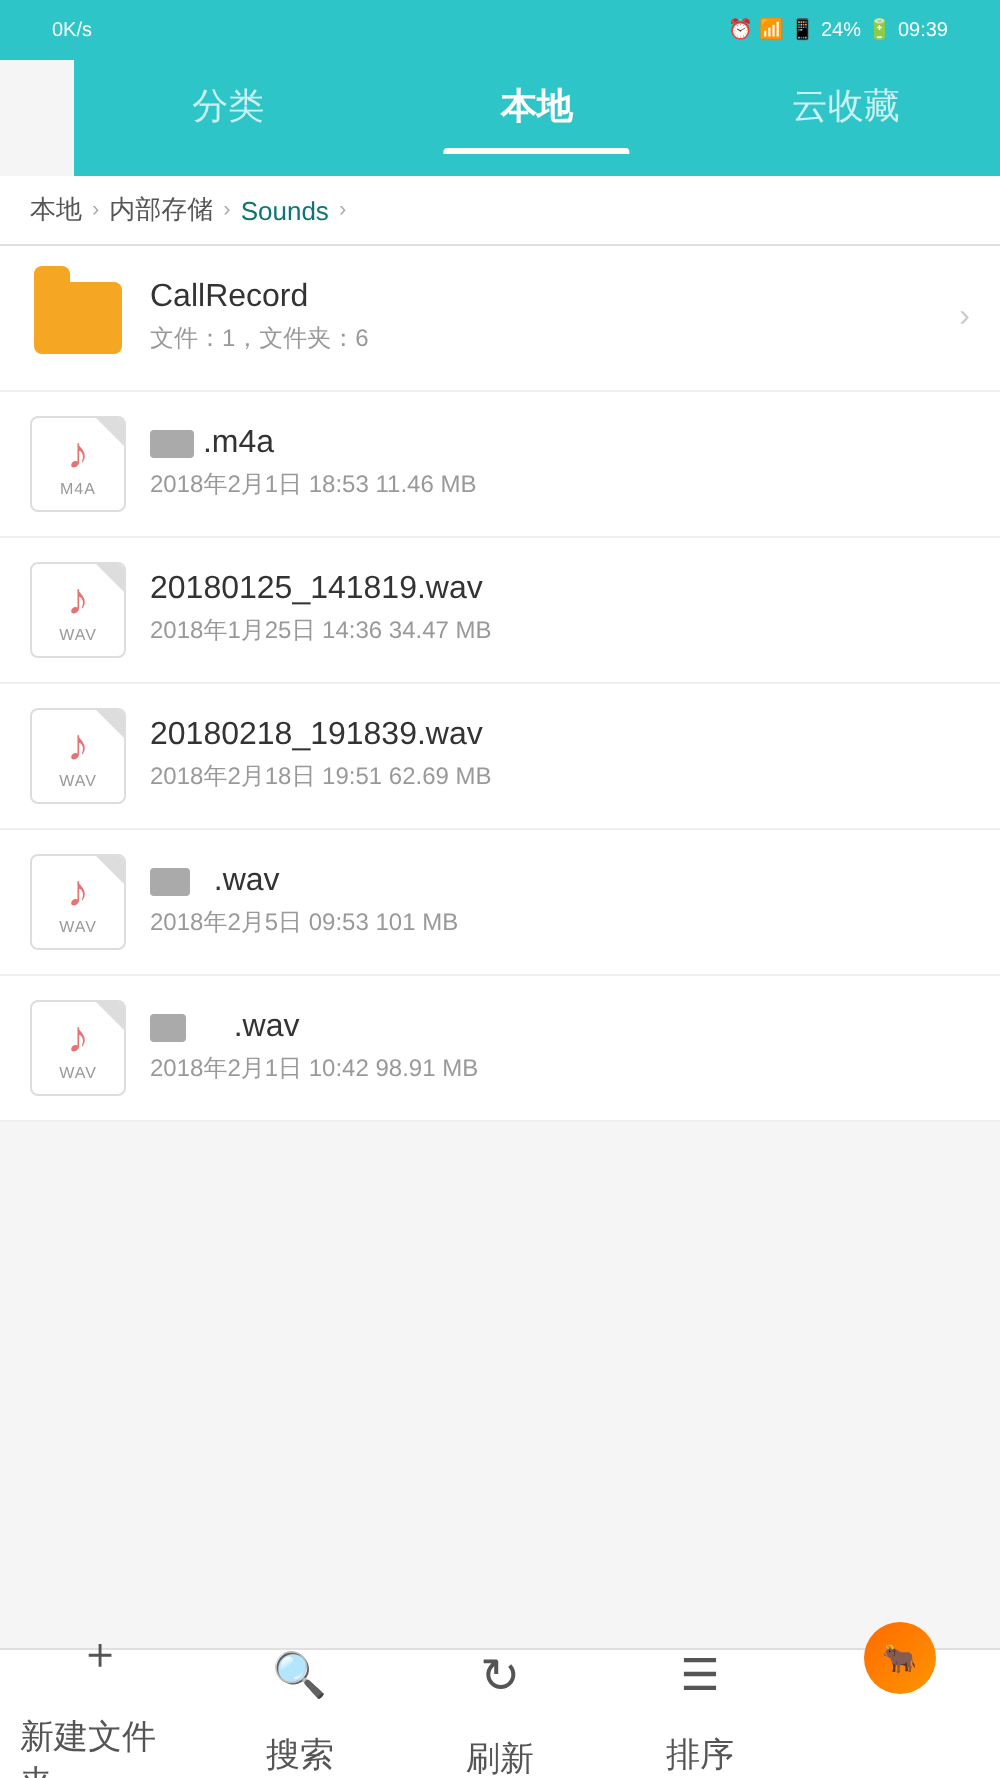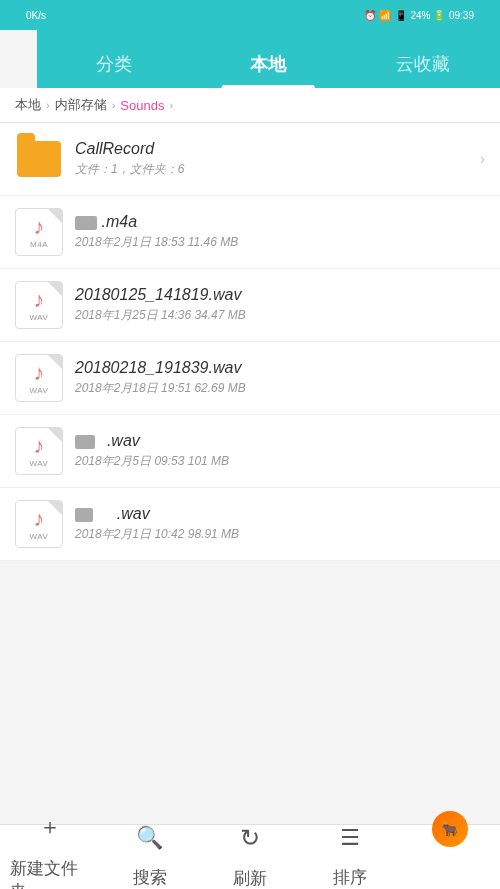--- a/index.html
+++ b/index.html
@@ -33,21 +33,21 @@
       align-items: center;
       gap: 3px;
       font-size: 10px;
     }
 
     
     .header-tabs {
       background: #2ec5c9;
       display: flex;
       height: 58px;
-      align-items: flex-end;
+      align-items: center;
       margin-left: 37px;
     }
     .tab-item {
       flex: 1;
       text-align: center;
       padding-bottom: 12px;
       color: rgba(255,255,255,0.75);
       font-size: 18px;
       font-weight: 400;
       cursor: pointer;
@@ -81,21 +81,21 @@
       border-bottom: 1px solid #e0e0e0;
     }
     .breadcrumb-sep {
       color: #aaa;
       font-size: 11px;
     }
     .breadcrumb-item {
       color: #555;
     }
     .breadcrumb-item.current {
-      color: #ec4899;
+      color: #0f766e;
       font-weight: 500;
     }
 
     
     .file-list {
       background: #f5f5f5;
       flex: 1;
       overflow-y: auto;
       height: calc(889px - 30px - 58px - 38px - 65px);
     }
@@ -172,21 +172,20 @@
     .audio-label {
       font-size: 8px;
       color: #999;
       font-weight: normal;
       letter-spacing: 0.5px;
     }
 
     .file-info {
       flex: 1;
       overflow: hidden;
-      font-style: italic;
     }
     .file-name {
       font-size: 16px;
       color: #333;
       font-weight: 500;
       margin-bottom: 3px;
       white-space: nowrap;
       overflow: hidden;
       text-overflow: ellipsis;
     }

